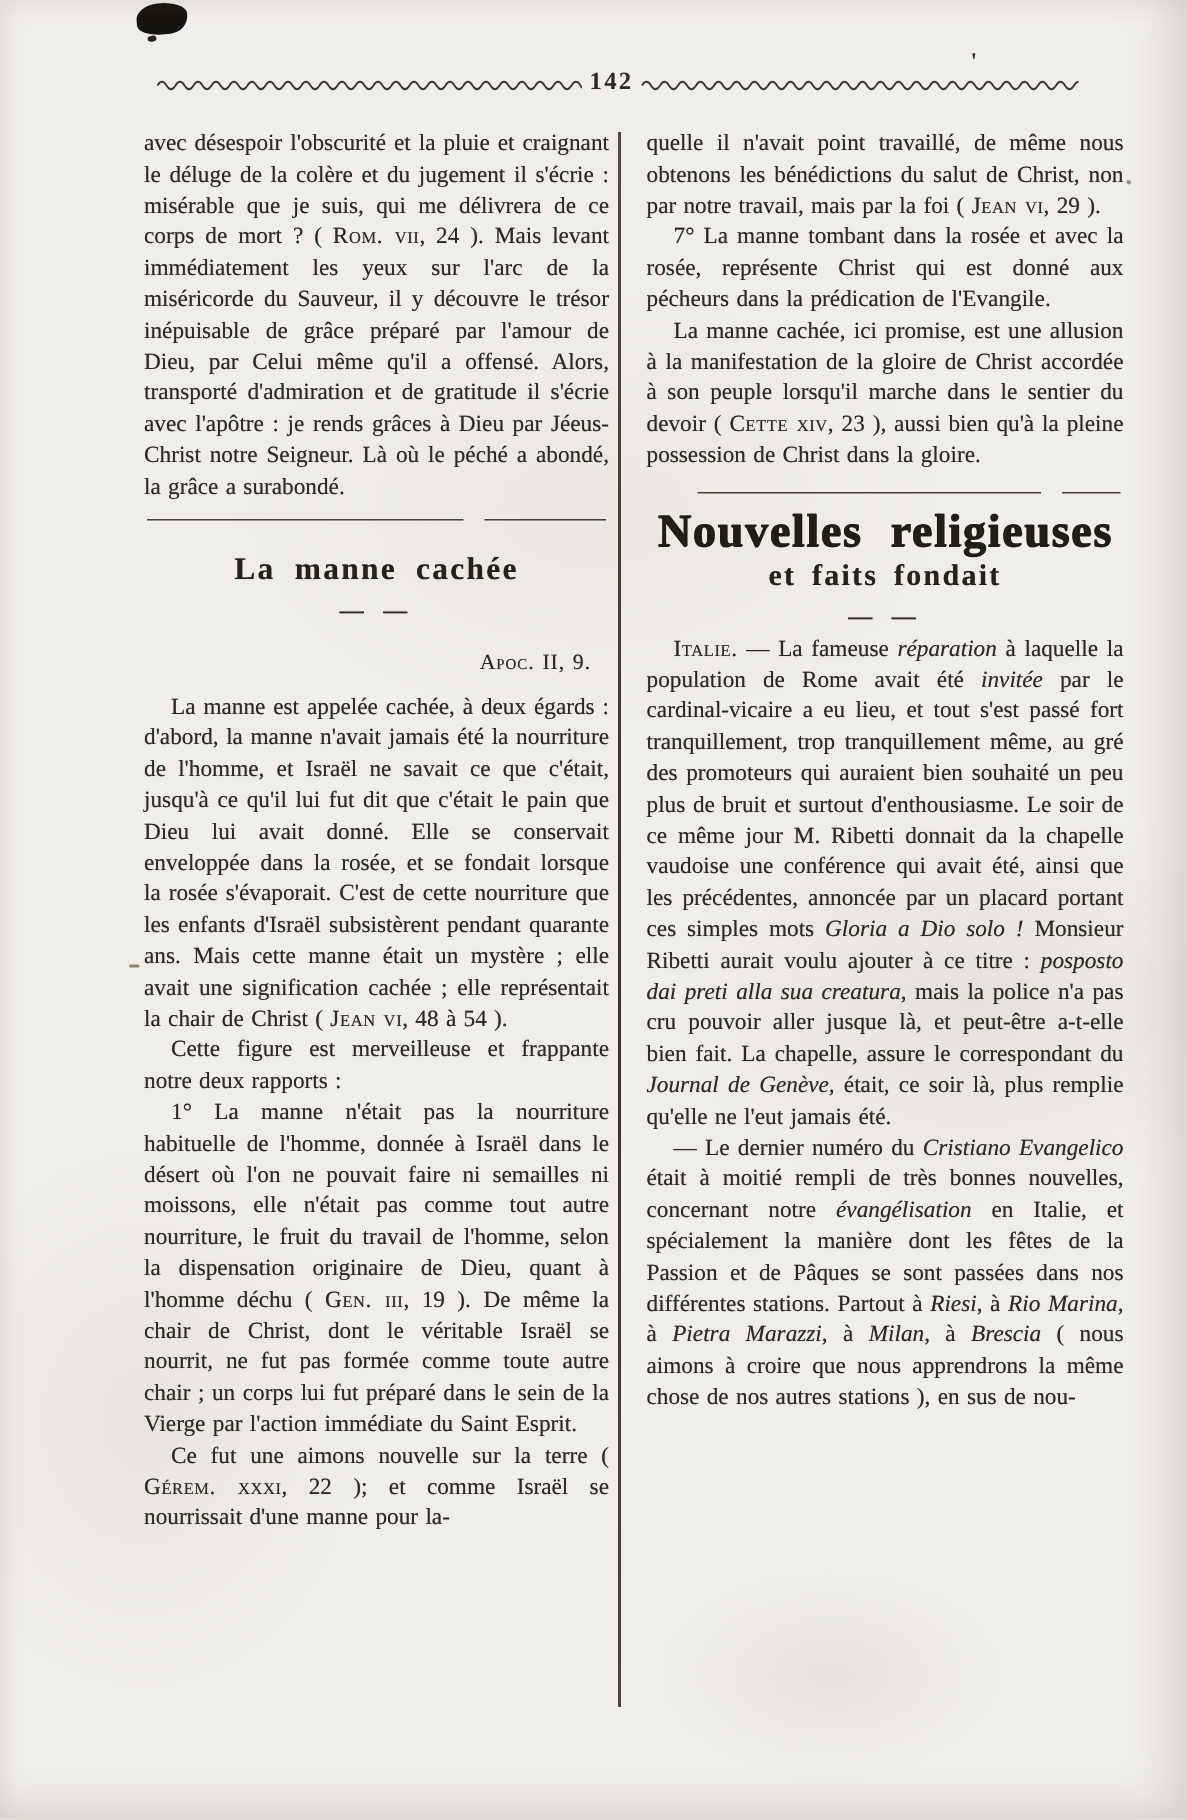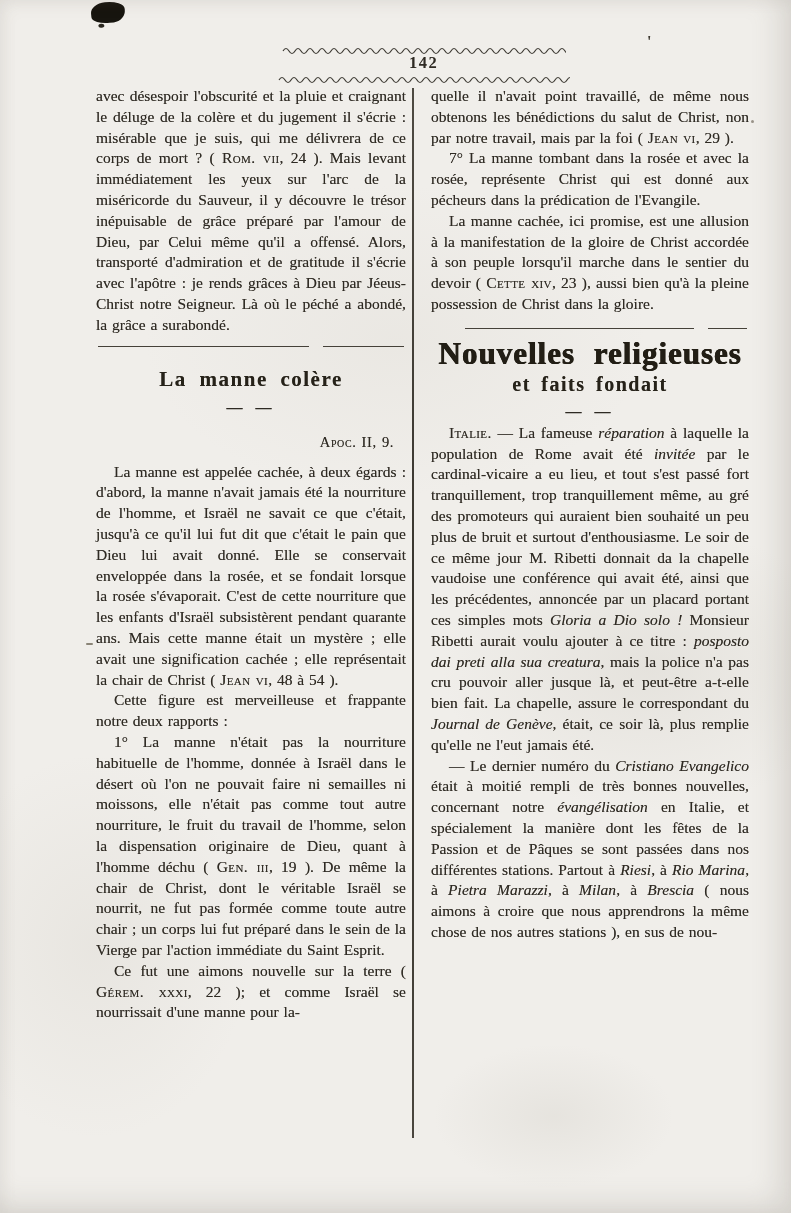--- a/index.html
+++ b/index.html
@@ -15,21 +15,21 @@
       radial-gradient(ellipse 260px 320px at 12% 78%, rgba(196,191,180,.18), transparent 60%),
       radial-gradient(ellipse 420px 260px at 50% 28%, rgba(203,198,188,.16), transparent 60%),
       radial-gradient(ellipse 200px 120px at 70% 92%, rgba(190,186,176,.2), transparent 60%);
   }
   .page::after{
     content:""; position:absolute; inset:0; pointer-events:none;
     box-shadow: inset -12px -9px 28px rgba(110,104,93,.18), inset 4px 2px 14px rgba(125,119,107,.08);
   }
 
   
-  .header{ position:absolute; left:104px; right:48px; top:46px; display:flex; align-items:center;flex-direction:column; }
+  .header{ position:absolute; left:104px; right:48px; top:46px; display:flex; align-items:center; }
   .header svg{ height:9px; flex:0 0 auto; }
   .pagenum{ padding:0 5px; font-size:16.5px; font-weight:bold; letter-spacing:1.5px; transform:translateY(-2px); }
   .tick{ position:absolute; left:647px; top:33px; font-size:16px; font-weight:bold; color:#3a362e; }
 
   
   .blob{ position:absolute; left:91px; top:2px; width:34px; height:21px; background:#17150f;
          border-radius:55% 70% 45% 65% / 60% 50% 70% 45%; transform:rotate(-6deg); }
   .blob::after{ content:""; position:absolute; left:6px; top:21px; width:6px; height:4px; background:#2a271f; border-radius:50%; }
   .speck1{ position:absolute; left:86px; top:643px; width:7px; height:2px; background:#8a8477; border-radius:2px; }
   .speck2{ position:absolute; left:751px; top:120px; width:3px; height:3px; background:#9a948a; border-radius:50%; }
@@ -94,21 +94,21 @@
   <div class="vrule"></div>
 
   <div class="col left">
     <p class="noindent"><span>avec désespoir l'obscurité et la pluie et craignant le déluge de la colère et du jugement il s'écrie : misérable que je suis, qui me délivrera de ce corps de mort ? ( </span><span class="sc">Rom. vii</span><span>, 24 ). Mais levant immédiatement les yeux sur l'arc de la miséricorde du Sauveur, il y découvre le trésor inépuisable de grâce préparé par l'amour de Dieu, par Celui même qu'il a offensé. Alors, transporté d'admiration et de gratitude il s'écrie avec l'apôtre : je rends grâces à Dieu par Jéeus-Christ notre Seigneur. Là où le péché a abondé, la grâce a surabondé.</span></p>
 
     <div class="hdiv">
       <span class="seg a"></span>
       <span class="seg b"></span>
     </div>
 
-    <h2 class="article-title">La manne colère</h2>
+    <h2 class="article-title">La manne cachée</h2>
     <div class="dash">— —</div>
     <div class="ref">Apoc. II, 9.</div>
 
     <p><span>La manne est appelée cachée, à deux égards : d'abord, la manne n'avait jamais été la nourriture de l'homme, et Israël ne savait ce que c'était, jusqu'à ce qu'il lui fut dit que c'était le pain que Dieu lui avait donné. Elle se conservait enveloppée dans la rosée, et se fondait lorsque la rosée s'évaporait. C'est de cette nourriture que les enfants d'Israël subsistèrent pendant quarante ans. Mais cette manne était un mystère ; elle avait une signification cachée ; elle représentait la chair de Christ ( </span><span class="sc">Jean vi</span><span>, 48 à 54 ).</span></p>
     <p><span>Cette figure est merveilleuse et frappante notre deux rapports :</span></p>
     <p><span>1° La manne n'était pas la nourriture habituelle de l'homme, donnée à Israël dans le désert où l'on ne pouvait faire ni semailles ni moissons, elle n'était pas comme tout autre nourriture, le fruit du travail de l'homme, selon la dispensation originaire de Dieu, quant à l'homme déchu ( </span><span class="sc">Gen. iii</span><span>, 19 ). De même la chair de Christ, dont le véritable Israël se nourrit, ne fut pas formée comme toute autre chair ; un corps lui fut préparé dans le sein de la Vierge par l'action immédiate du Saint Esprit.</span></p>
     <p><span>Ce fut une aimons nouvelle sur la terre ( </span><span class="sc">Gérem. xxxi</span><span>, 22 ); et comme Israël se nourrissait d'une manne pour la-</span></p>
   </div>
 
   <div class="col right">

